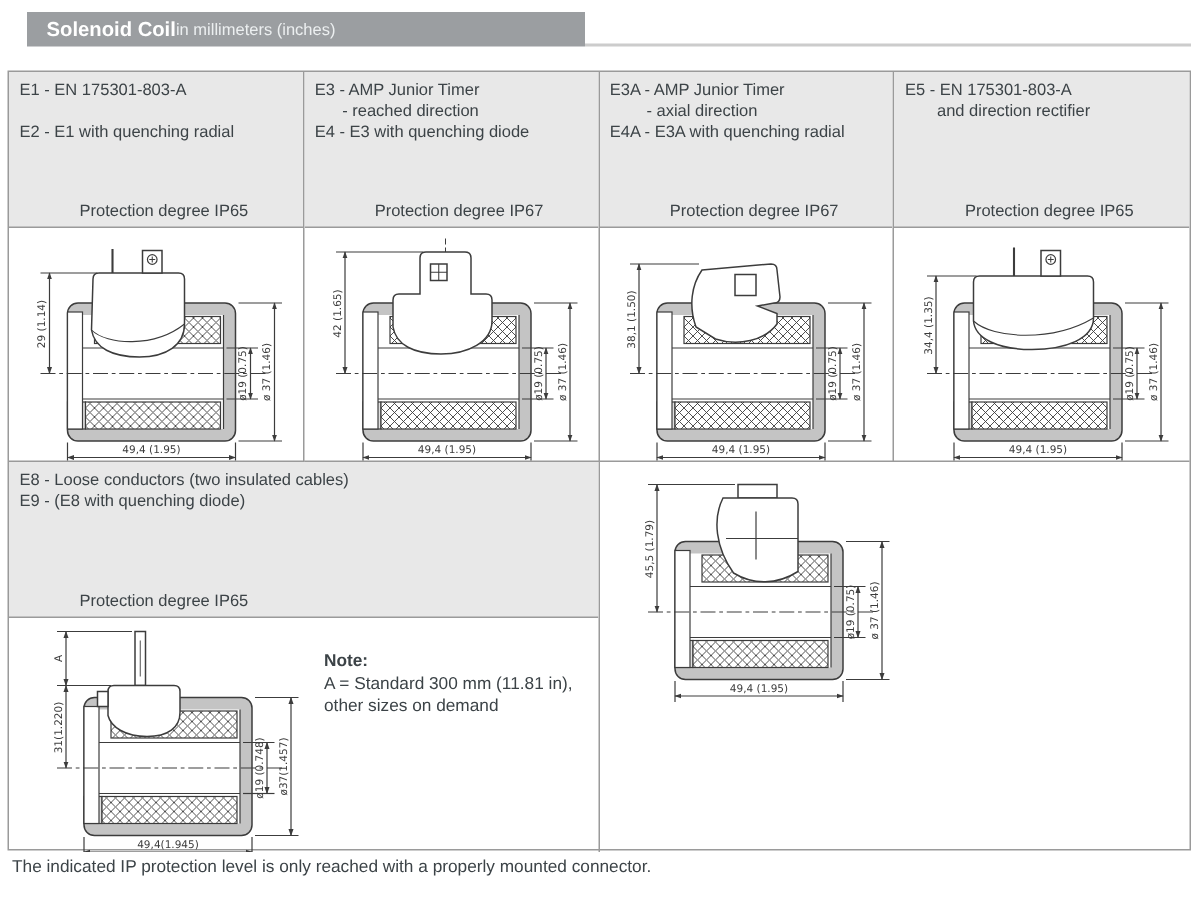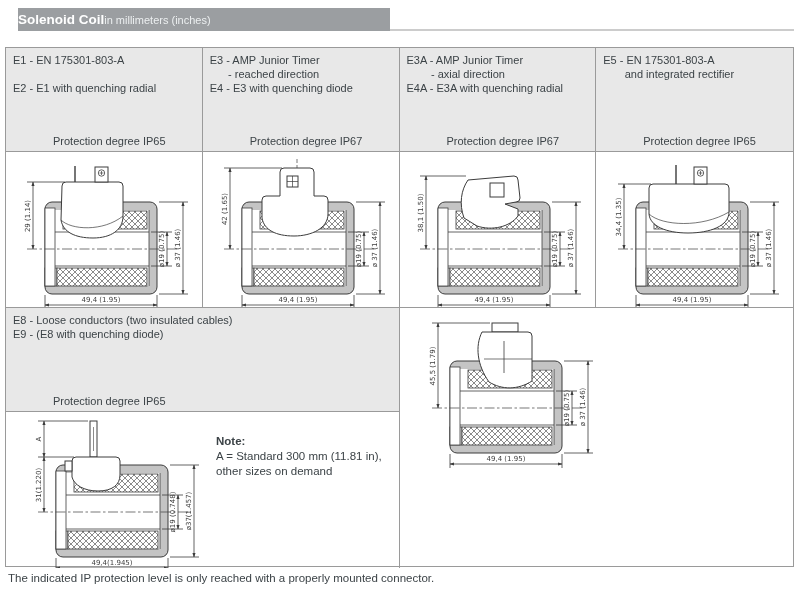--- a/index.html
+++ b/index.html
@@ -4,21 +4,21 @@
 <style>
   html,body{margin:0;padding:0;}
   body{
     width:800px;height:600px;position:relative;background:#ffffff;
     font-family:"Liberation Sans", sans-serif;color:#3c4347;
     -webkit-font-smoothing:antialiased;overflow:hidden;
   }
   
   .header-bar{
     position:absolute;left:18px;top:8px;width:372px;height:23px;
-    background:#9b9ea1;display:flex;align-items:center;box-sizing:border-box;
+    background:#9b9ea1;display:flex;align-items:center;padding-left:13px;box-sizing:border-box;
   }
   .header-bar .title{font-size:13.5px;font-weight:bold;color:#ffffff;}
   .header-bar .subtitle{font-size:11px;color:#eceff0;margin-left:0;}
   .header-rule{position:absolute;left:390px;top:29px;width:404px;height:2px;background:#cccccc;}
   
   .table{
     position:absolute;left:5px;top:47px;width:789px;height:520px;box-sizing:border-box;
     border:1px solid #9a9a9a;display:grid;
     grid-template-columns:repeat(4,1fr);grid-template-rows:260px 260px;background:#ffffff;
   }
@@ -173,21 +173,21 @@
         <text class="dim" x="92" y="150" text-anchor="middle">49,4 (1.95)</text>
         <text class="dim" x="155" y="97" text-anchor="middle" transform="rotate(-90 155 97)">ø19 (0.75)</text>
         <text class="dim" x="171" y="96" text-anchor="middle" transform="rotate(-90 171 96)">ø 37 (1.46)</text>
       </svg>
     </div>
   </div>
 
   <div class="cell c4">
     <div class="band">
       <div class="line">E5 - EN 175301-803-A</div>
-      <div class="line">       and integrated rectifier</div>
+      <div class="line">       and direction rectifier</div>
       <div class="line"></div>
       <div class="protection">Protection degree IP65</div>
     </div>
     <div class="draw">
       <svg viewBox="0 0 190 172" width="190" height="172">
         <use href="#coil-body"></use>
         <g fill="#ffffff" stroke="#3c3c3c" stroke-width="1">
           <path d="M49,36 Q49,32 53,32 L125,32 Q129,32 129,36 L129,60 C129,74 110,81 88,81 C66,81 50,74 49,62 Z"></path>
           <path d="M49,62 C62,74 102,76 129,60" fill="none" stroke-width="0.7"></path>
           <line x1="76" y1="13" x2="76" y2="32" stroke-width="1.4"></line>

